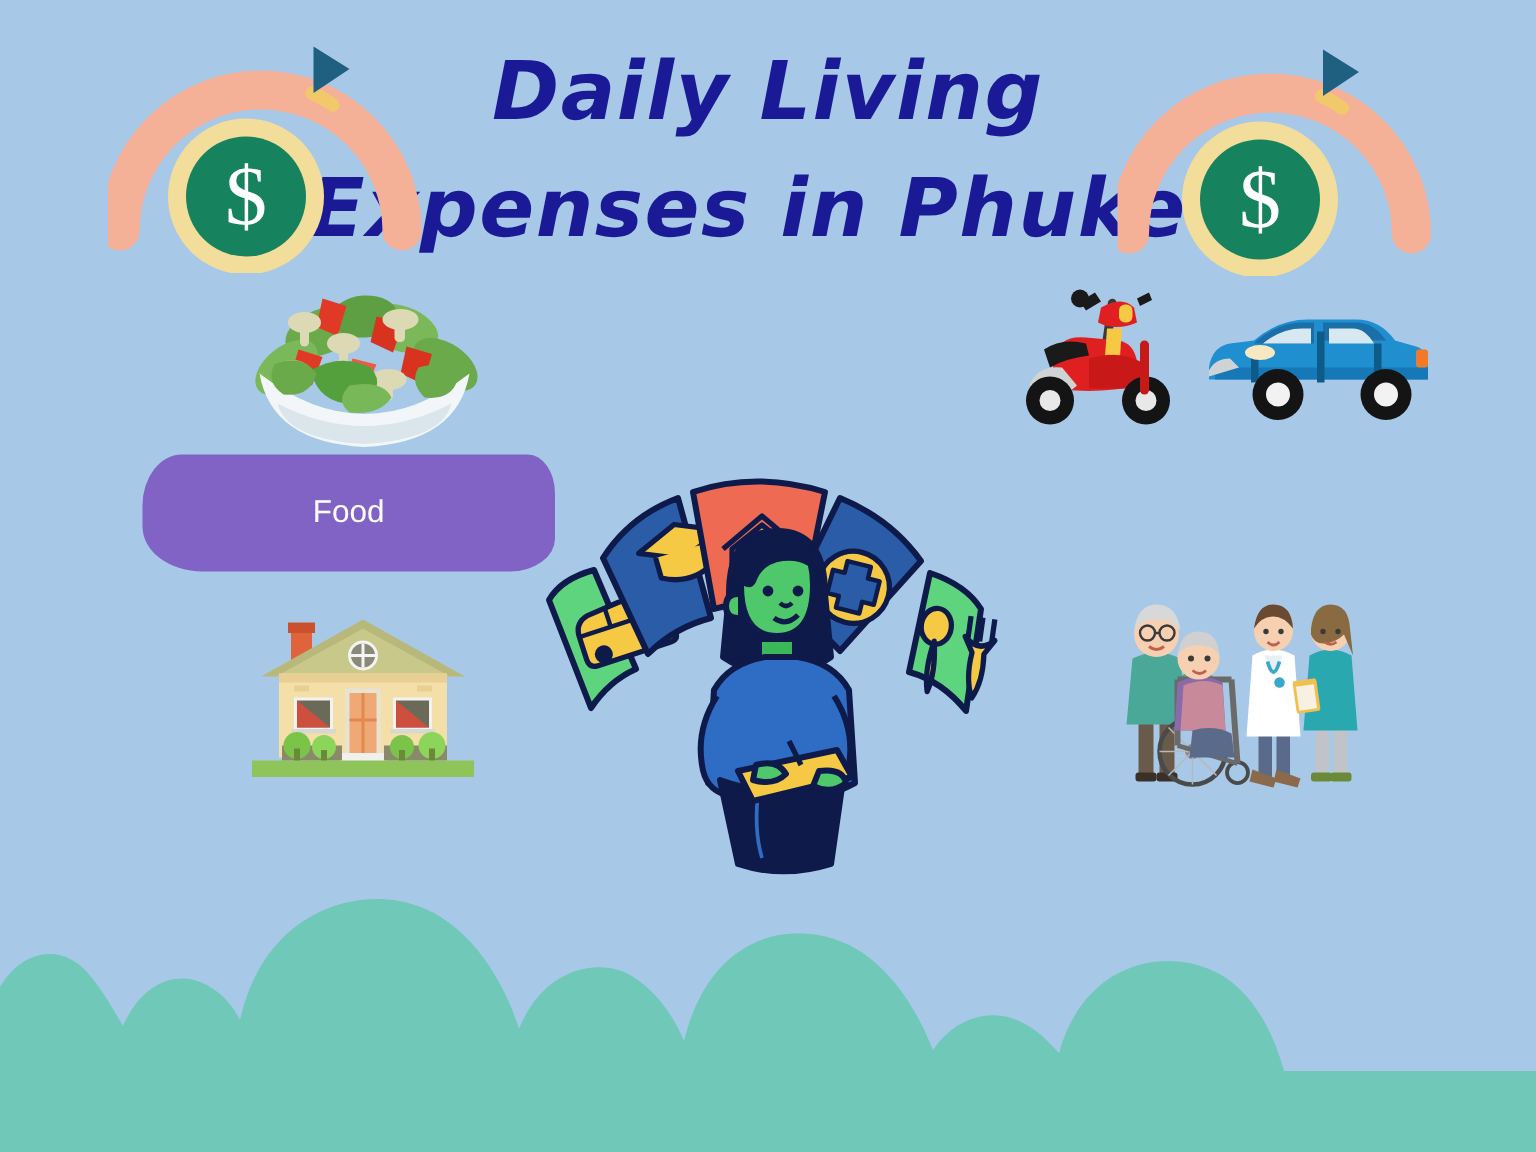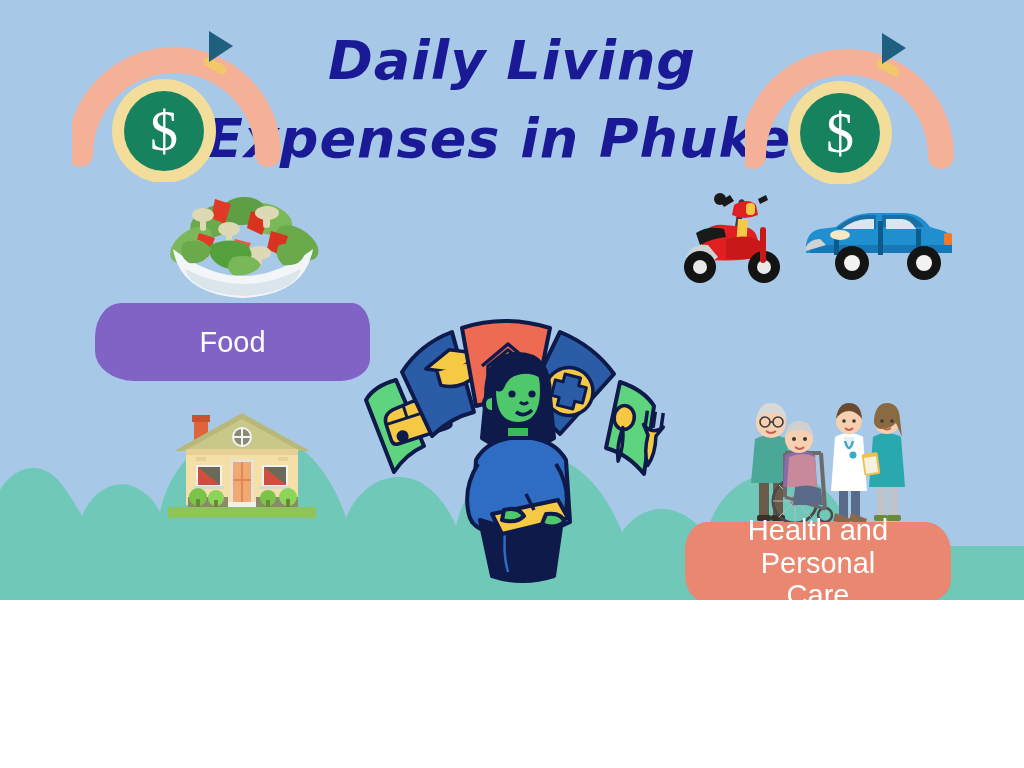--- a/index.html
+++ b/index.html
@@ -3,21 +3,21 @@
 <meta charset="utf-8">
 <style>
   html, body {
     margin: 0;
     padding: 0;
     background: #ffffff;
   }
   #canvas {
     position: relative;
     width: 1024px;
-    height: 600px;
+    height: 768px;
     overflow: hidden;
     background: #a8c8e8;
     font-family: "Liberation Sans", sans-serif;
   }
 
   
   .hills {
     position: absolute;
     left: 0;
     bottom: 0;
@@ -52,21 +52,21 @@
   .coin-badge.left  { left: 72px;  top: 22px; }
   .coin-badge.right { left: 745px; top: 24px; }
 
   
   .pill {
     position: absolute;
     display: flex;
     align-items: center;
     justify-content: center;
     color: #ffffff;
-    font-size: 29px;
+    font-size: 21px;
     text-align: center;
     line-height: 1.12;
     box-sizing: border-box;
     padding: 4px 14px;
   }
   .pill-food {
     left: 95px; top: 303px; width: 275px; height: 78px;
     background: #8063c4;
     border-radius: 26px 18px 30px 40px / 34px 26px 22px 30px;
   }
@@ -409,20 +409,14 @@
       <path d="M188 206 q16 -2 18 8 q-10 8 -22 2 Z" fill="#4ec86a"></path>
     </g>
   </svg>
 
   <div class="pill pill-food">
     <span>Food</span>
   </div>
 
 
 
-  <div class="pill pill-health">
-    <span>
-      <span>Health and Personal</span><br>
-      <span>Care</span>
-    </span>
-  </div>
 
 </div>
 
 </body></html>

